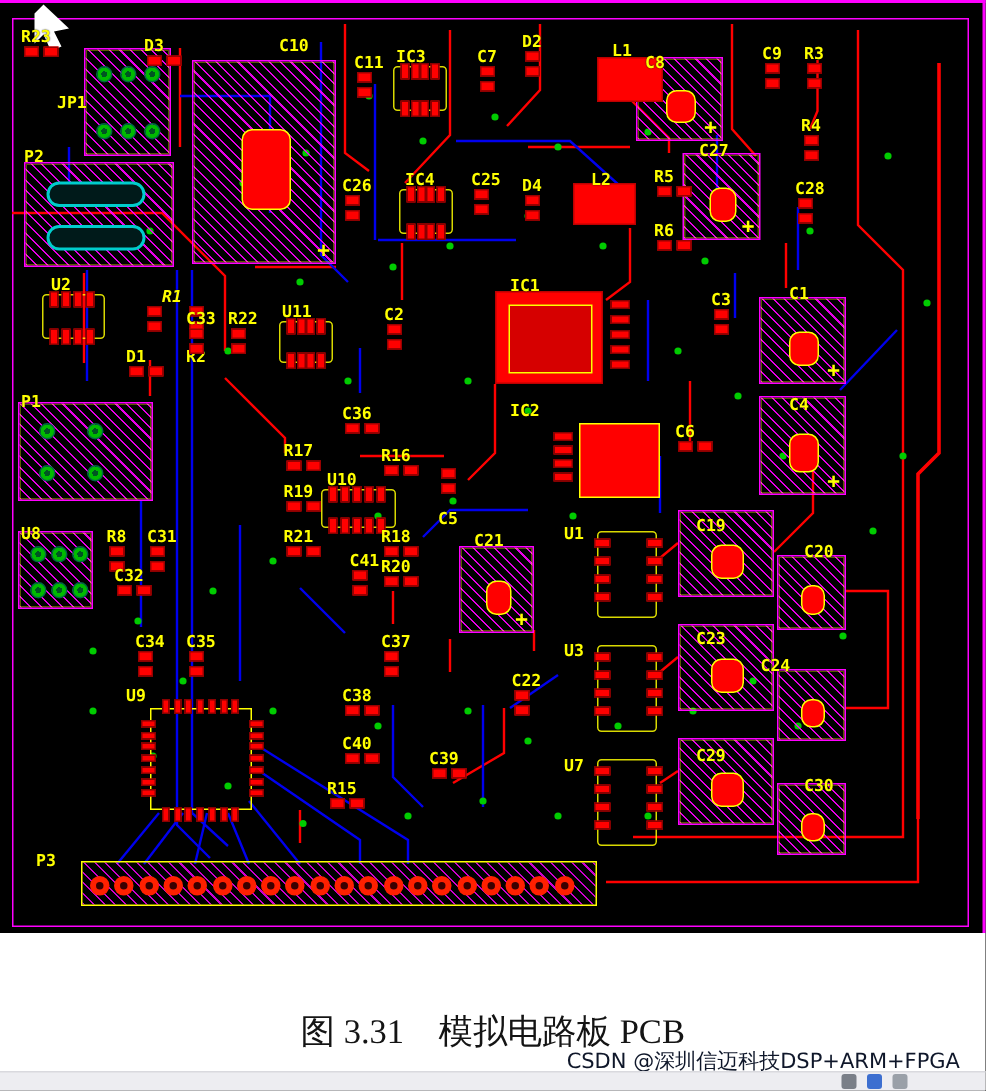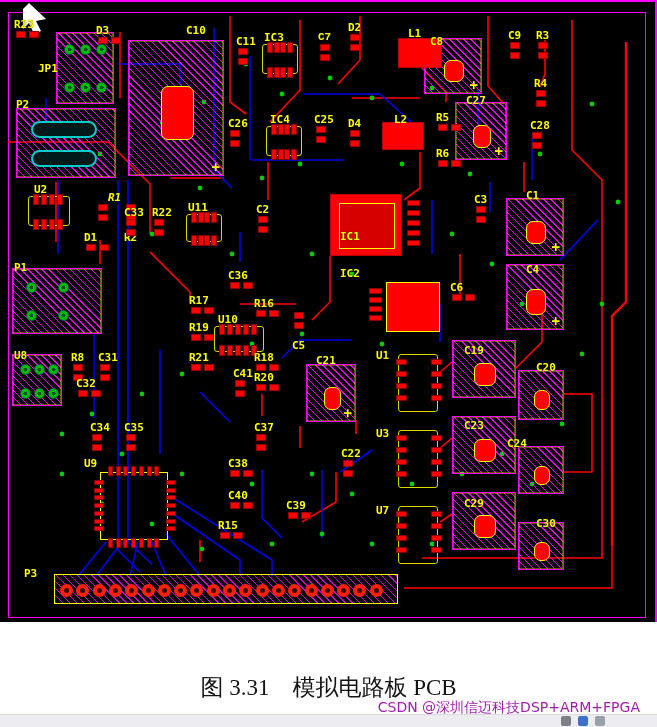--- a/index.html
+++ b/index.html
@@ -37,21 +37,21 @@
 
   .reflabel { position:absolute; color:#ffff00; font:bold 11px "DejaVu Sans Mono",monospace;
               text-shadow:0 0 1px #000; white-space:nowrap; }
   .fp { position:absolute; display:flex; gap:3px; }
   .fp.v { flex-direction:column; }
   .fp i { display:block; width:10px; height:7px; background:#ff0000; border:1px solid #990000; }
 
   
   .caption { position:absolute; left:0; top:672px; width:100%; text-align:center;
              font-family:"Liberation Serif","DejaVu Serif",serif; font-size:23px; color:#141414; white-space:pre; }
-  .watermark { position:absolute; right:17px; top:699px; font-size:14px; color:#a21caf; white-space:nowrap; }
+  .watermark { position:absolute; right:17px; top:699px; font-size:14px; color:#0f172a; white-space:nowrap; }
   .bottom-bar { position:absolute; left:0; bottom:0; width:100%; height:13px; background:#ededf1;
                 border-top:1px solid #d9d9de; display:flex; align-items:center; justify-content:flex-end; }
   .bbicons { display:flex; gap:7px; margin-right:52px; }
   .bbicon { display:block; width:10px; height:10px; border-radius:2px; }
 </style>
 </head>
 <body>
 
 <div class="pcb">
   <div class="outline"></div>
@@ -445,21 +445,21 @@
         <i></i>
         <i></i>
       </div>
       <div class="reflabel" style="left: 186px; top: 22px;">C10</div>
       <div class="reflabel" style="left: 236px; top: 33px;">C11</div>
       <div class="fp v" style="left: 238px; top: 46px;">
         <i></i>
         <i></i>
       </div>
       <div class="reflabel" style="left: 264px; top: 29px;">IC3</div>
-      <div class="reflabel" style="left: 318px; top: 29px; font-family: Liberation Mono, monospace;">C7</div>
+      <div class="reflabel" style="left: 318px; top: 29px;">C7</div>
       <div class="fp v" style="left: 320px; top: 42px;">
         <i></i>
         <i></i>
       </div>
       <div class="reflabel" style="left: 348px; top: 19px;">D2</div>
       <div class="fp v" style="left: 350px; top: 32px;">
         <i></i>
         <i></i>
       </div>
       <div class="reflabel" style="left: 408px; top: 25px;">L1</div>
@@ -534,21 +534,21 @@
       <div class="fp v" style="left: 154px; top: 217px;">
         <i></i>
         <i></i>
       </div>
       <div class="reflabel" style="left: 188px; top: 199px;">U11</div>
       <div class="reflabel" style="left: 256px; top: 201px;">C2</div>
       <div class="fp v" style="left: 258px; top: 214px;">
         <i></i>
         <i></i>
       </div>
-      <div class="reflabel" style="left: 340px; top: 182px; margin-top: 46px;">IC1</div>
+      <div class="reflabel" style="left: 340px; top: 182px;">IC1</div>
       <div class="reflabel" style="left: 474px; top: 191px;">C3</div>
       <div class="fp v" style="left: 476px; top: 204px;">
         <i></i>
         <i></i>
       </div>
       <div class="reflabel" style="left: 526px; top: 187px;">C1</div>
       <div class="reflabel" style="left: 84px; top: 229px;">D1</div>
       <div class="fp h" style="left: 86px; top: 242px;">
         <i></i>
         <i></i>

